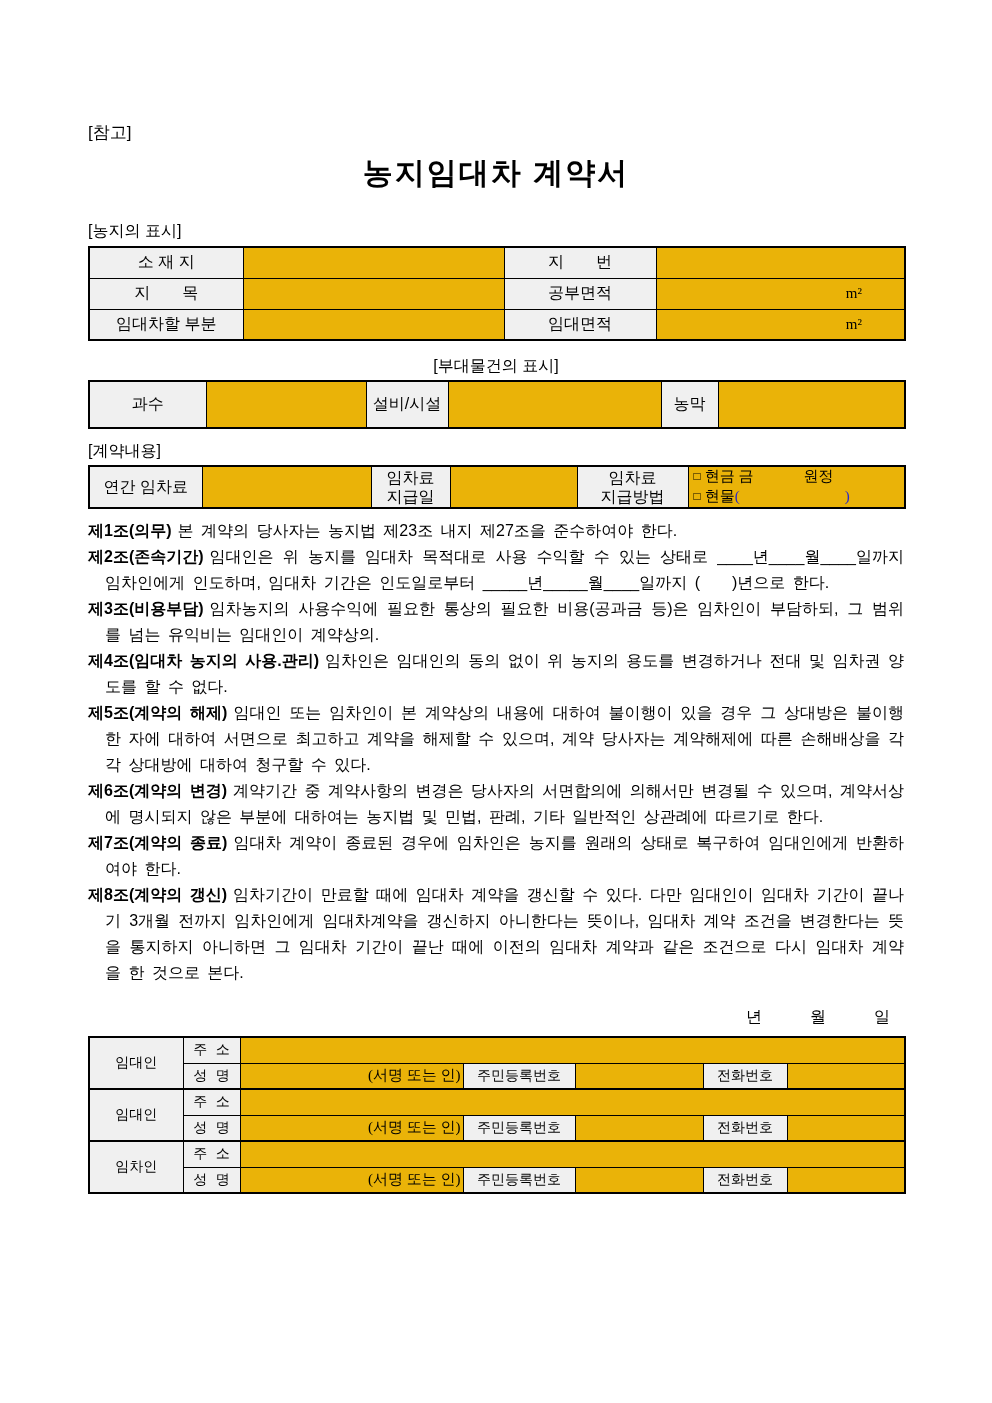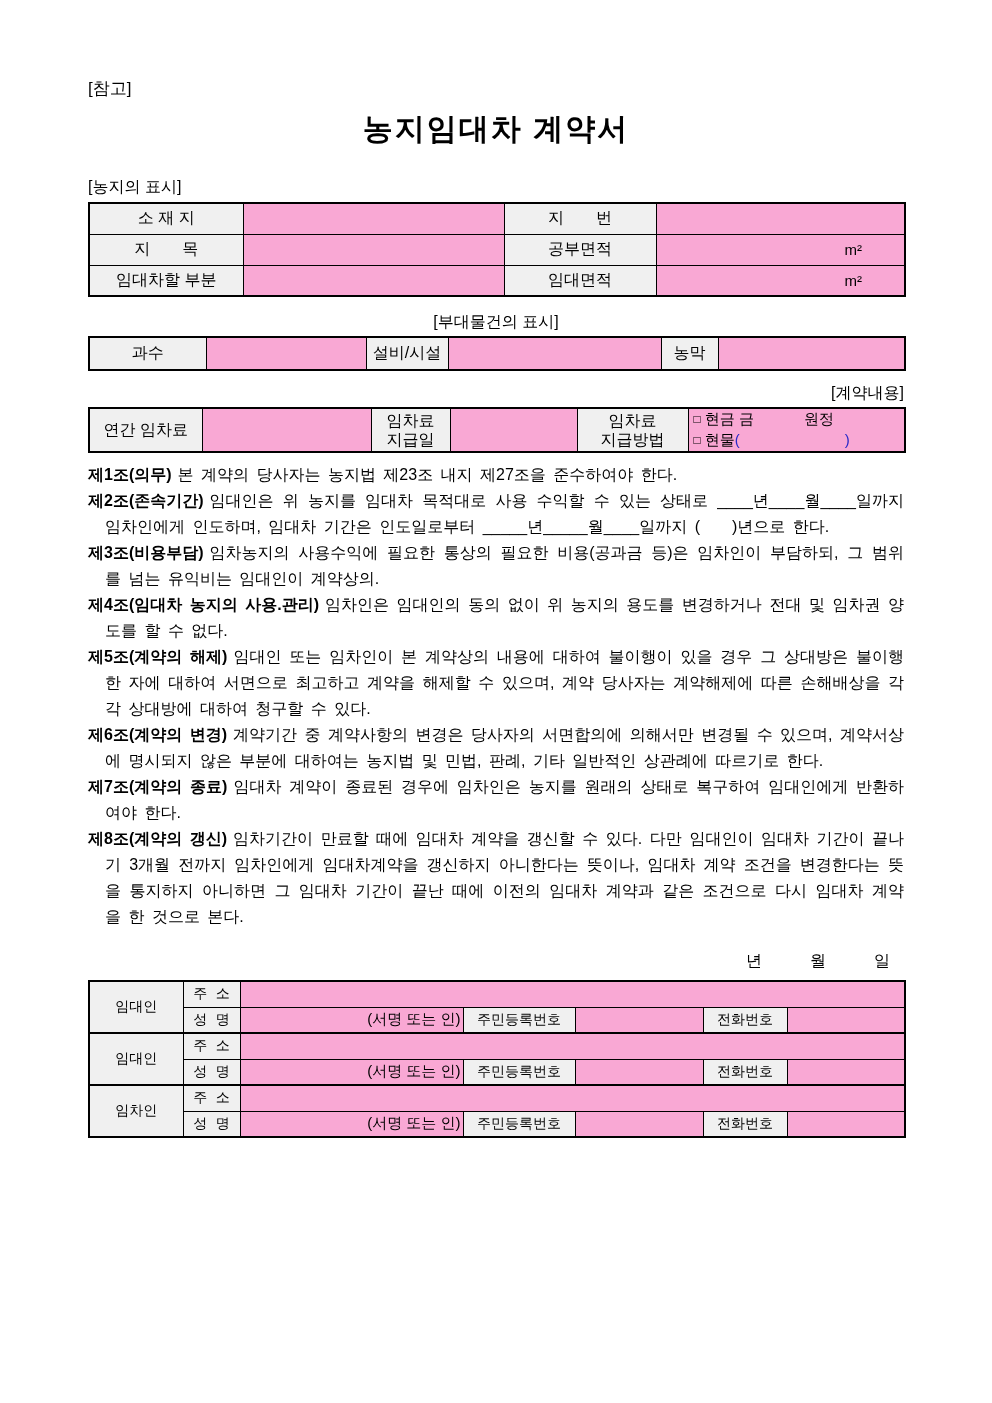--- a/index.html
+++ b/index.html
@@ -5,42 +5,42 @@
   :root{
     --border:#000000;
     --hdr-bg:#f0f0f0;
     --txt:#000000;
     --blue:#2929c8;
   }
   *{box-sizing:border-box;margin:0;padding:0;}
   html,body{background:#ffffff;}
   body{font-family:"Liberation Sans","DejaVu Sans",sans-serif;color:var(--txt);}
   .page{width:992px;height:1403px;background:#fff;overflow:hidden;position:relative;}
-  .content{width:816px;margin-left:88px;padding-top:78px;}
+  .content{width:816px;margin-left:88px;padding-top:78px;margin-top:44px;}
 
   .note{font-size:17px;line-height:22px;}
   .title{font-size:30px;font-weight:bold;text-align:center;line-height:42px;margin-top:8px;letter-spacing:2px;}
 
   .sec-heading{font-size:16px;line-height:22px;}
   .h-land{margin-top:26px;}
   .h-att{margin-top:14px;text-align:center;}
-  .h-terms{margin-top:11px;text-align:right;}
+  .h-terms{margin-top:11px;}
 
   table{border-collapse:collapse;width:816px;table-layout:fixed;}
   table{border:2px solid var(--border);}
   td{border:1px solid var(--border);font-size:16px;vertical-align:middle;overflow:hidden;white-space:nowrap;}
   td.lbl{background:var(--hdr-bg);text-align:center;}
-  td.val{background:#f9a8d4;}
+  td.val{background:#eab308;font-family:Liberation Serif, serif;}
 
   .t1{margin-top:4px;}
   .t1 td{height:31px;}
   .t1 td.unit{text-align:right;padding-right:42px;font-size:15px;}
 
   .t2{margin-top:3px;}
-  .t2 td{height:33px;}
+  .t2 td{height:47px;}
 
   .t3{margin-top:3px;}
   .t3 td{height:42px;}
   .t3 .two-line{line-height:19px;font-size:16px;}
   .t3 .pay{padding-left:5px;font-size:15px;}
   .t3 .pay-line{line-height:19px;}
   .chk{font-size:12px;margin-right:4px;position:relative;top:-1px;}
   .gap1{display:inline-block;width:50px;}
   .gap2{display:inline-block;width:105px;}
   .blue{color:var(--blue);}

